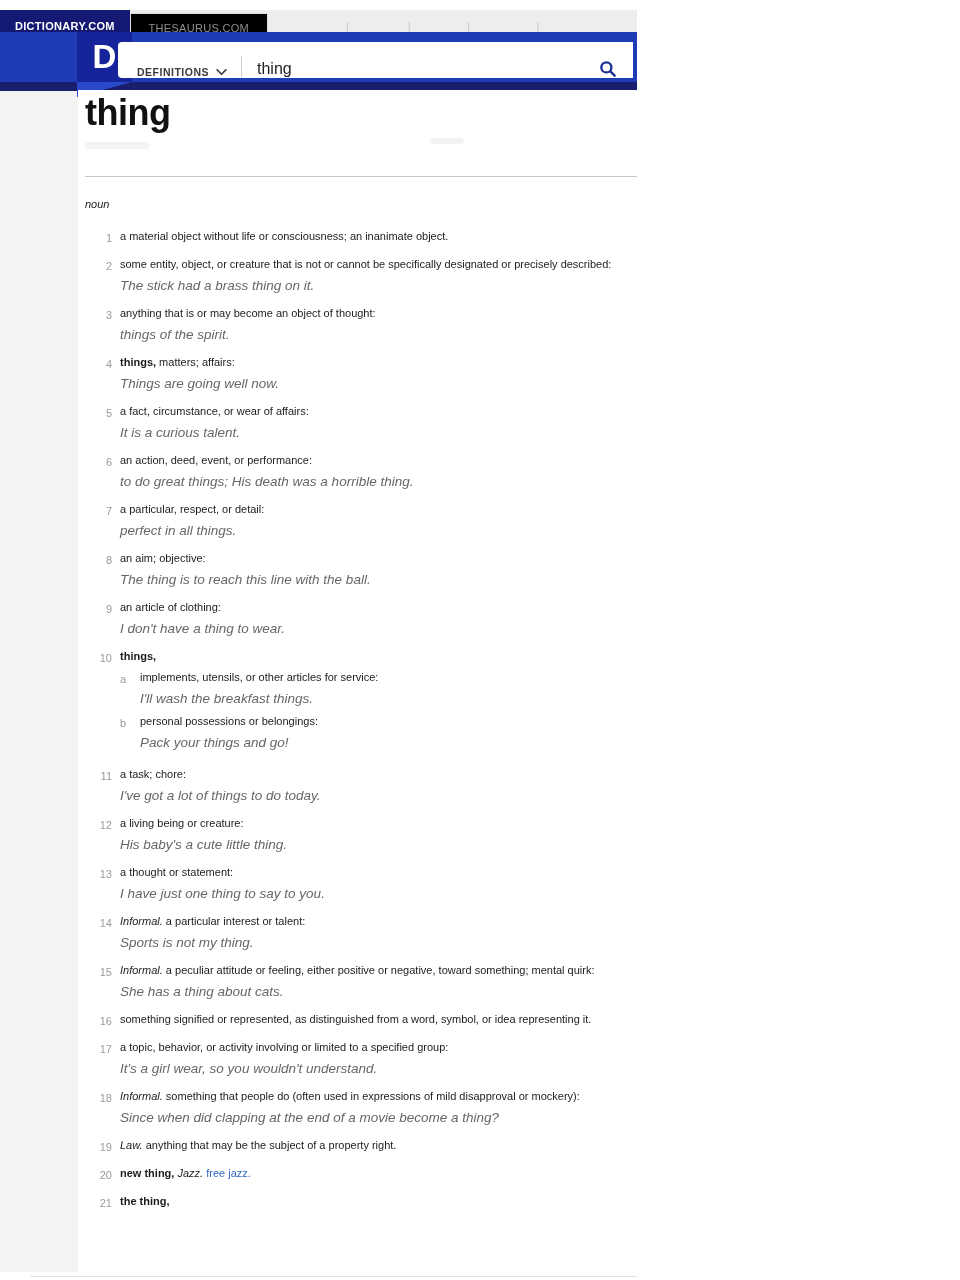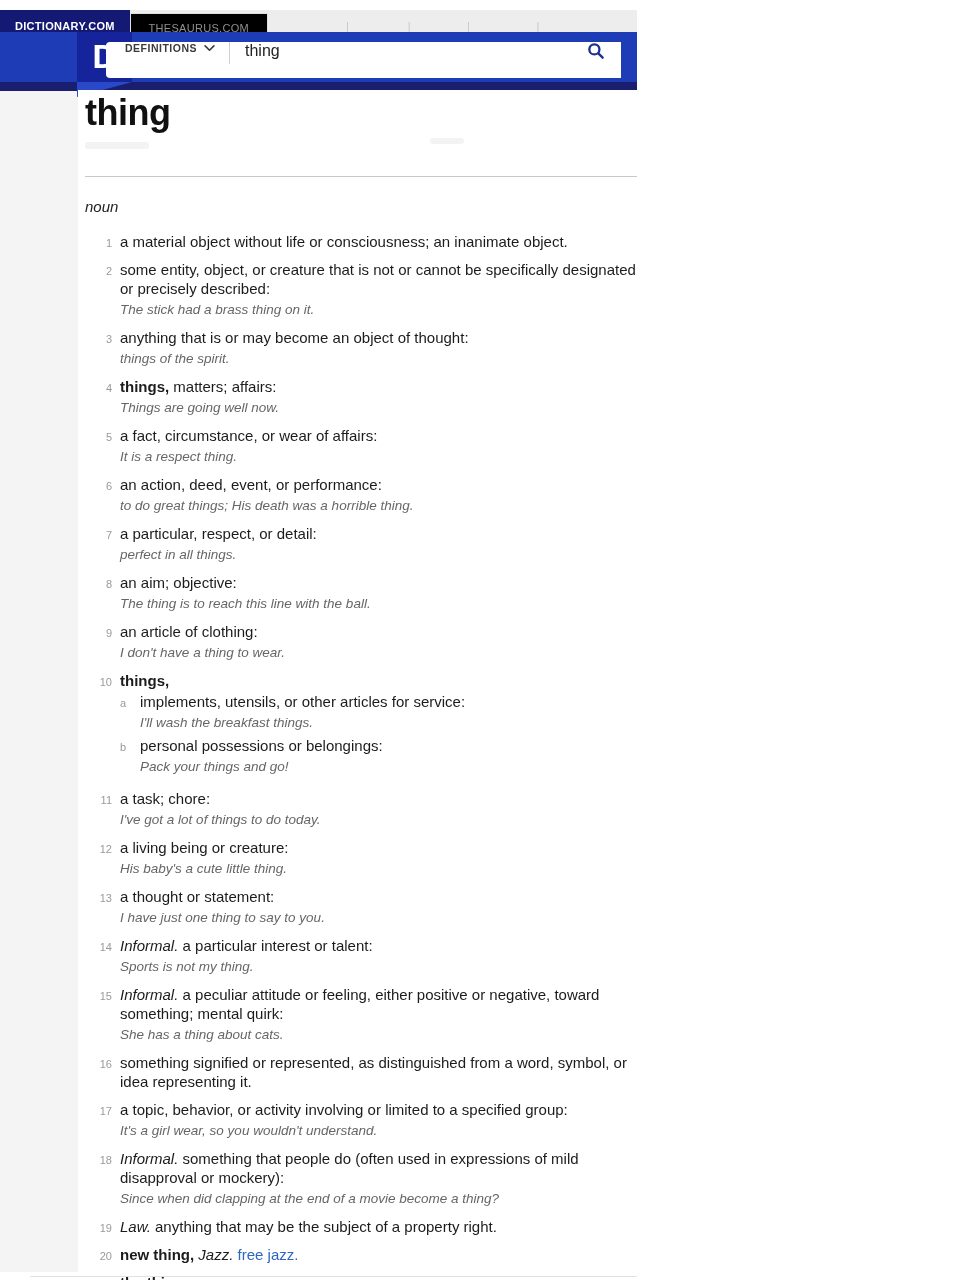--- a/index.html
+++ b/index.html
@@ -39,22 +39,22 @@
     background:#15249a; display:flex; align-items:center; justify-content:center; cursor:pointer;
   }
   .logo-d { color:#ffffff; font-size:33px; font-weight:bold; line-height:1; transform:translateY(-1px); }
   .logo-flag {
     position:absolute; top:82px; left:77px; width:55px; height:15px;
     background:#2a49c9; clip-path:polygon(0 0,100% 0,0 100%);
   }
 
   
   .search-bar {
-    position:absolute; top:42px; left:106px; width:515px; height:36px;
-    background:#ffffff; border-radius:4px 0 0 4px; display:flex; align-items:flex-start;
+    position:absolute; top:42px; left:118px; width:515px; height:36px;
+    background:#ffffff; border-radius:4px 0 0 4px; display:flex; align-items:flex-end;
   }
   .search-cat {
     display:flex; align-items:center; gap:7px; padding:0 10px 0 19px;
     font-size:10.5px; font-weight:bold; letter-spacing:.5px; color:#3a3a3a; cursor:pointer;
   }
   .chevron-svg { width:11px; height:7px; }
   .search-divider { width:1px; height:22px; background:#cfcfcf; margin:0 0 0 4px; }
   .search-input {
     flex:1; border:none; outline:none; background:transparent;
     font-family:"Liberation Sans", sans-serif; font-size:16px; color:#222; padding:0 0 0 15px;
@@ -64,31 +64,31 @@
 
   
   .card { position:absolute; left:78px; top:90px; width:559px; background:#ffffff; padding:0 0 0 0; }
   .headword { margin:0; padding:2px 0 0 7px; font-size:36px; font-weight:bold; color:#111; line-height:42px; letter-spacing:-.5px; }
   .ghost-zone { position:relative; height:38px; margin-left:7px; }
   .ghost { position:absolute; background:#dcdcdc; opacity:.35; border-radius:3px; }
   .g1 { left:0; top:8px; width:64px; height:7px; }
   .g2 { left:345px; top:4px; width:34px; height:6px; }
   .rule { border:none; border-top:1px solid #c9c9c9; margin:4px 0 0 7px; }
 
-  .pos { font-style:italic; font-size:15px; color:#222; margin:21px 0 17px 7px; }
+  .pos { font-style:italic; font-size:11px; color:#222; margin:21px 0 17px 7px; }
 
   
   .def-list { margin:0; padding:0; }
   .def-entry { display:flex; margin-bottom:9px; }
   .def-num {
     flex:0 0 34px; text-align:right; padding:4px 0 0 0;
     font-size:11px; color:#9a9a9a; line-height:14px;
   }
   .def-body { flex:1; padding-left:8px; }
-  .def-text { font-size:15px; color:#1c1c1c; line-height:19px; }
+  .def-text { font-size:11px; color:#1c1c1c; line-height:19px; }
   .def-text .b { font-weight:bold; }
   .def-text .i { font-style:italic; }
   .def-link { color:#2e66c4; cursor:pointer; }
   .def-example { font-size:13.5px; font-style:italic; color:#666; line-height:19px; margin-top:2px; }
   .sub-list { margin-top:2px; }
   .sub-item { display:flex; margin-bottom:4px; }
   .sub-letter { flex:0 0 12px; font-size:11px; color:#9a9a9a; padding-top:4px; line-height:14px; }
   .sub-body { flex:1; padding-left:8px; }
 
   .bottom-line { position:absolute; left:30px; top:1276px; width:607px; border-top:1px solid #e2e2e2; }
@@ -173,21 +173,21 @@
         <div class="def-num">4</div>
         <div class="def-body">
           <div class="def-text"><span class="b">things,</span><span> matters; affairs:</span></div>
           <div class="def-example">Things are going well now.</div>
         </div>
       </div>
       <div class="def-entry">
         <div class="def-num">5</div>
         <div class="def-body">
           <div class="def-text"><span>a fact, circumstance, or wear of affairs:</span></div>
-          <div class="def-example">It is a respect thing.</div>
+          <div class="def-example">It is a curious talent.</div>
         </div>
       </div>
       <div class="def-entry">
         <div class="def-num">6</div>
         <div class="def-body">
           <div class="def-text"><span>an action, deed, event, or performance:</span></div>
           <div class="def-example">to do great things; His death was a horrible thing.</div>
         </div>
       </div>
       <div class="def-entry">

